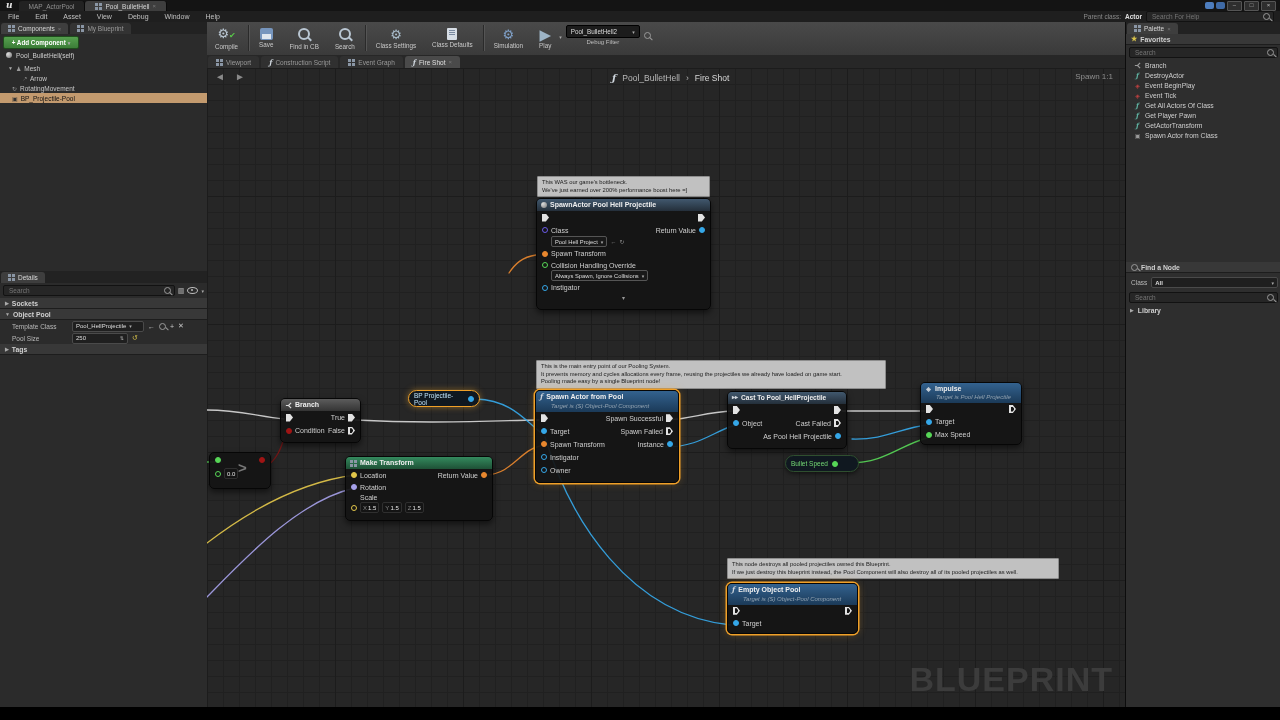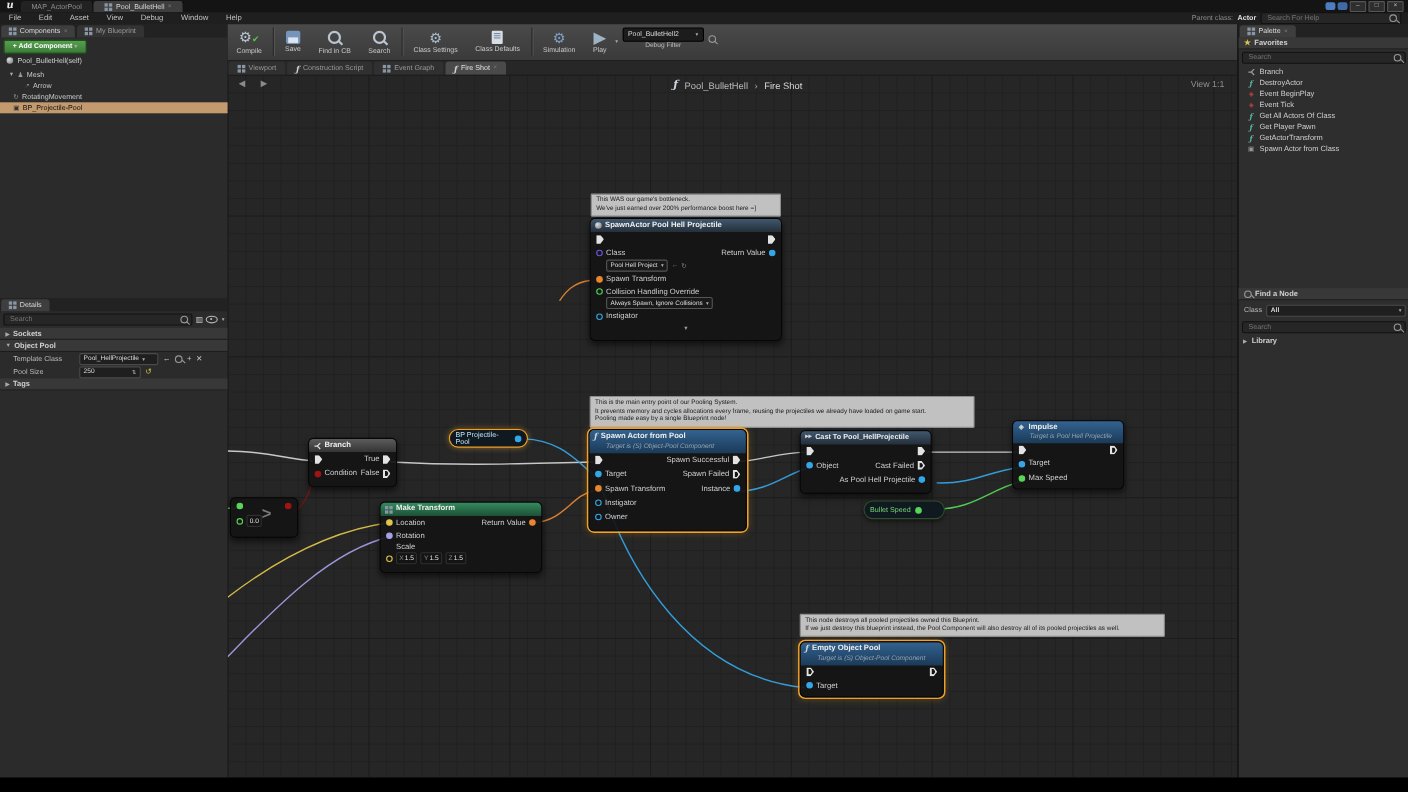--- a/index.html
+++ b/index.html
@@ -323,20 +323,21 @@
     <span>Event Graph</span>
   </div>
   <div class="gtab active">
     <span class="fnic">ƒ</span>
     <span>Fire Shot</span>
     <span class="tclose">×</span>
   </div>
 </div>
 
 <div id="graph" class="abs">
+  <div id="watermark" class="abs">BLUEPRINT</div>
 
   <svg id="wires" class="abs" width="918" height="639">
     <path class="w-exec" d="M0,342 C33,342 53,349 77,351"></path>
     <path class="w-exec" d="M148,352 C223,356 273,353 332,352"></path>
     <path class="w-obj" d="M269,331 C303,332 318,352 333,364"></path>
     <path class="w-trans" d="M279,407 C305,406 313,382 333,378"></path>
     <path class="w-trans" d="M329,187 C315,189 308,196 302,205"></path>
     <path class="w-vec" d="M148,407 C93,414 43,442 0,475"></path>
     <path class="w-rot" d="M148,420 C93,432 41,487 0,529"></path>
     <path class="w-exec" d="M461,352 C488,350 498,344 526,343"></path>
@@ -352,21 +353,21 @@
   <div class="abs" style="left:8px;top:3px;display:flex;gap:10px;">
     <span class="navarrow">◄</span>
     <span class="navarrow">►</span>
   </div>
   <div id="breadcrumb" class="abs">
     <span class="fnic" style="font-size:10px">ƒ</span>
     <span>Pool_BulletHell</span>
     <span>›</span>
     <span class="cur">Fire Shot</span>
   </div>
-  <div id="zoomlabel" class="abs">View 1:1</div>
+  <div id="zoomlabel" class="abs">Spawn 1:1</div>
 
   <div class="comment" style="left:330px;top:108px;width:173px;">
     <div>This WAS our game's bottleneck.</div>
     <div>We've just earned over 200% performance boost here =]</div>
   </div>
   <div class="comment" style="left:329px;top:292px;width:350px;">
     <div>This is the main entry point of our Pooling System.</div>
     <div>It prevents memory and cycles allocations every frame, reusing the projectiles we already have loaded on game start.</div>
     <div>Pooling made easy by a single Blueprint node!</div>
   </div>

